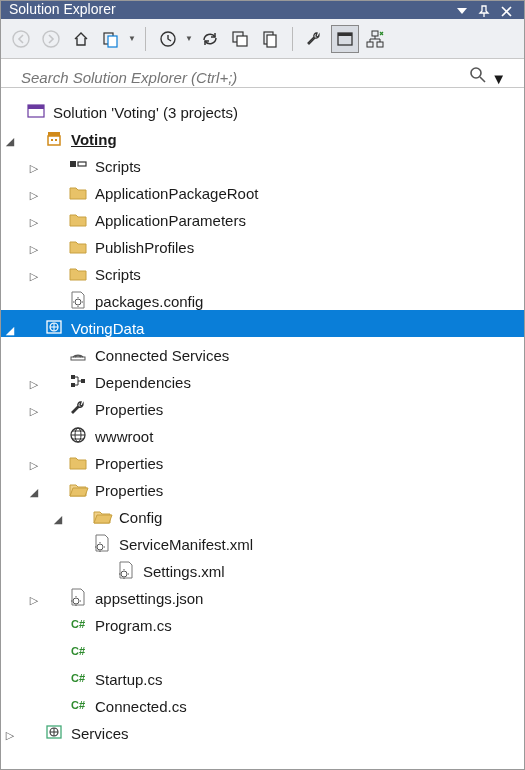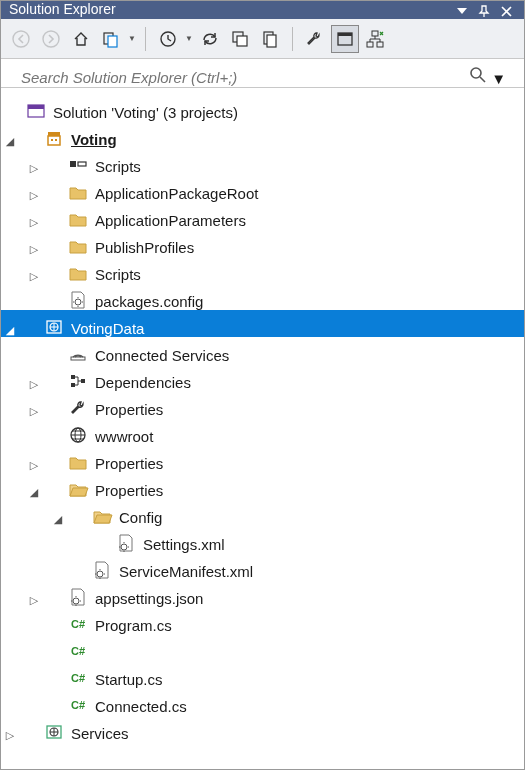--- a/index.html
+++ b/index.html
@@ -414,46 +414,46 @@
           <path d="M1 3h6l2 2h8v9H1z" fill="#f0d088" stroke="#c8a040"></path>
           <path d="M1 14L4 6h15l-3 8z" fill="#e8c268" stroke="#c8a040"></path>
         </svg>
       </span>
     <span class="label">Config</span>
   </div>
 
   <div class="row">
     <span class="indent"></span>
       <span class="indent"></span>
-      <span class="indent"></span>
     <span class="expander blank">▷</span>
     <span class="indent"></span>
     <span class="icon">
         <svg width="16" height="18">
           <path d="M2 1h9l3 3v13H2z" fill="#fff" stroke="#777"></path>
           <circle cx="6" cy="13" r="3" fill="none" stroke="#555"></circle>
           <path d="M6 9v-1M6 17v1M2 13h-1M10 13h1" stroke="#555"></path>
         </svg>
       </span>
-    <span class="label">Settings.xml</span>
-  </div>
-
-  <div class="row">
-    <span class="indent"></span>
+    <span class="label">ServiceManifest.xml</span>
+  </div>
+
+  <div class="row">
+    <span class="indent"></span>
+      <span class="indent"></span>
       <span class="indent"></span>
     <span class="expander blank">▷</span>
     <span class="indent"></span>
     <span class="icon">
         <svg width="16" height="18">
           <path d="M2 1h9l3 3v13H2z" fill="#fff" stroke="#777"></path>
           <circle cx="6" cy="13" r="3" fill="none" stroke="#555"></circle>
           <path d="M6 9v-1M6 17v1M2 13h-1M10 13h1" stroke="#555"></path>
         </svg>
       </span>
-    <span class="label">ServiceManifest.xml</span>
+    <span class="label">Settings.xml</span>
   </div>
 
   <div class="row">
     <span class="indent"></span>
     <span class="expander">▷</span>
     <span class="indent"></span>
     <span class="icon">
         <svg width="16" height="18">
           <path d="M2 1h9l3 3v13H2z" fill="#fff" stroke="#777"></path>
           <circle cx="6" cy="13" r="3" fill="none" stroke="#555"></circle>

